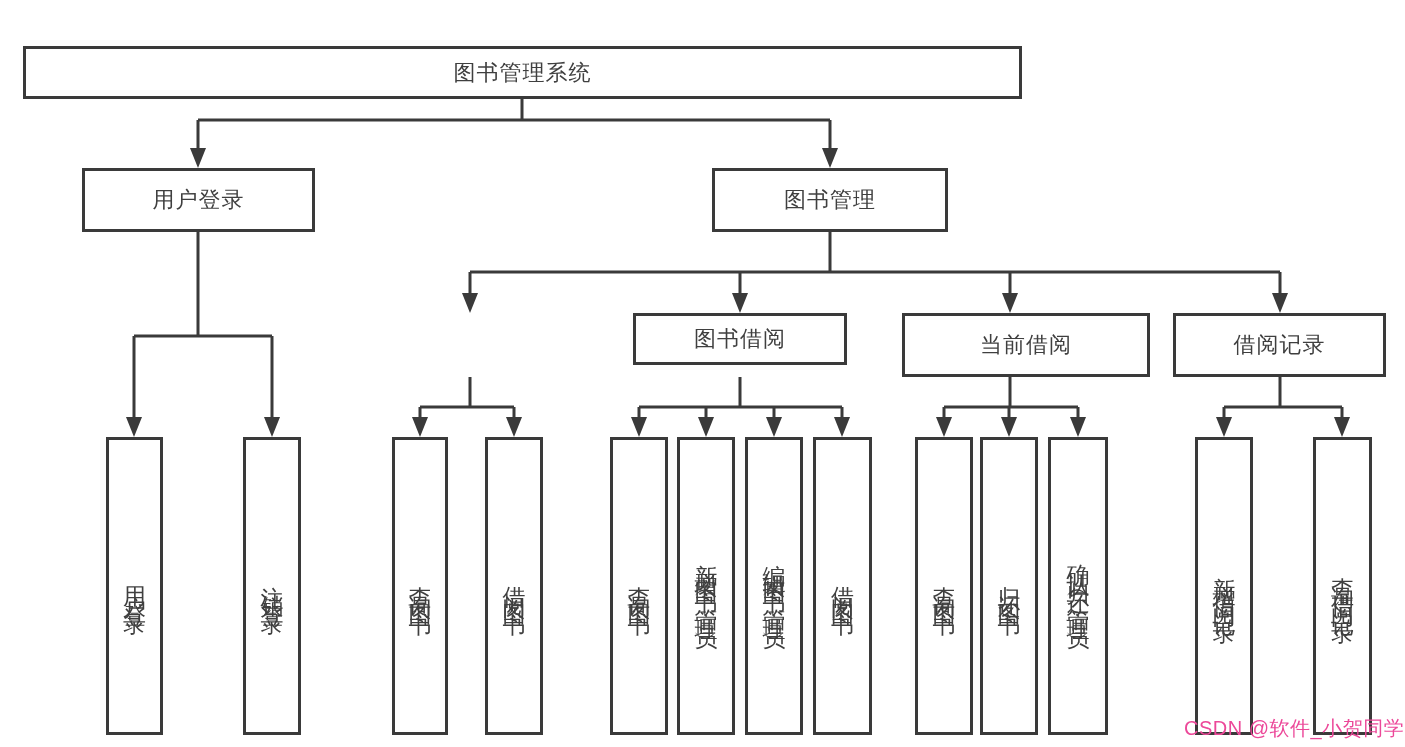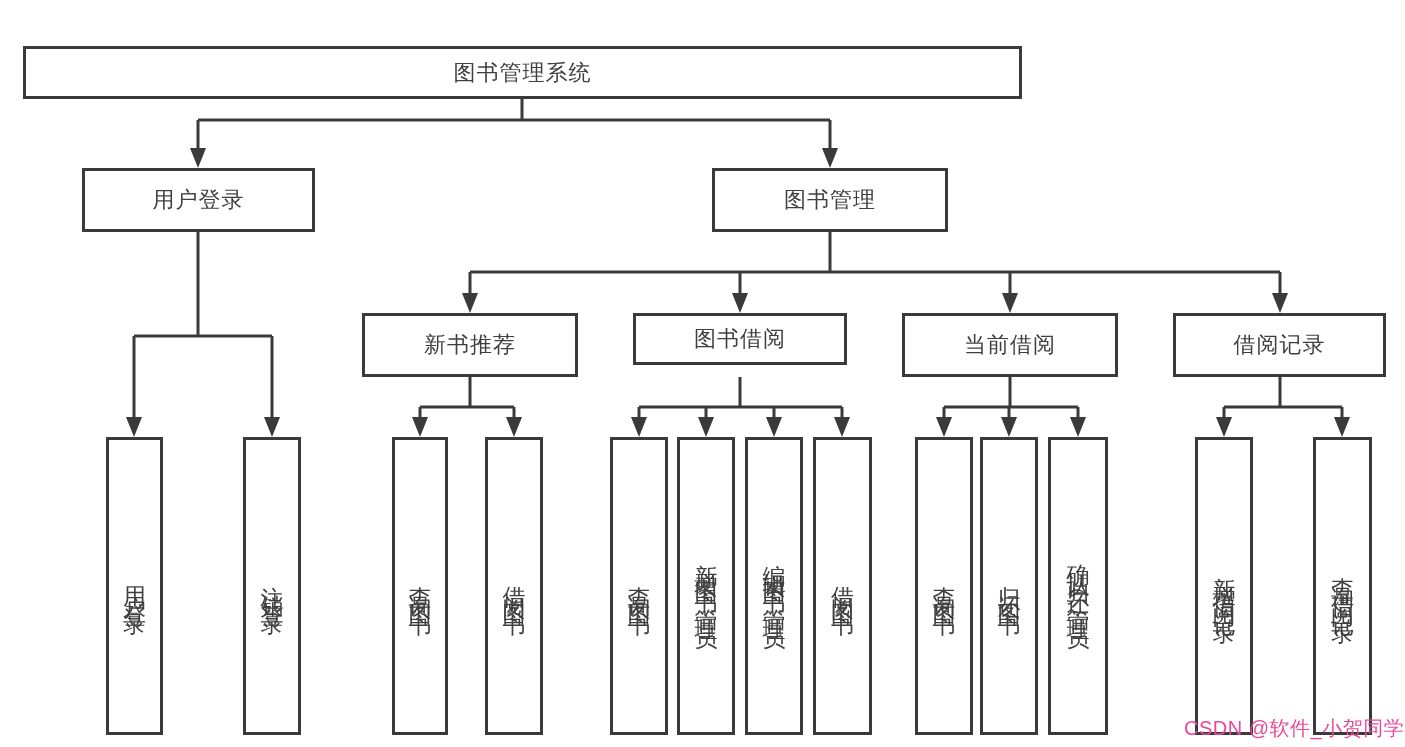--- a/index.html
+++ b/index.html
@@ -84,23 +84,22 @@
       <polygon points="1216,417 1232,417 1224,437"></polygon>
       <polygon points="1334,417 1350,417 1342,437"></polygon>
     </g>
   </svg>
 
   <div class="box" style="left:23px; top:14px; width:999px; height:53px;margin-top:32px;">图书管理系统</div>
 
   <div class="box" style="left:82px; top:168px; width:233px; height:64px;">用户登录</div>
   <div class="box" style="left:712px; top:168px; width:236px; height:64px;font-family:Liberation Mono, monospace;">图书管理</div>
 
-  <div class="box" style="left:362px; top:313px; width:216px; height:64px;">新书推荐</div>
   <div class="box" style="left:633px; top:313px; width:214px; height:52px;">图书借阅</div>
-  <div class="box" style="left:902px; top:313px; width:216px; height:64px;">当前借阅</div>
+  <div class="box" style="left:902px; top:313px; width:248px; height:64px;">当前借阅</div>
   <div class="box" style="left:1173px; top:313px; width:213px; height:64px;">借阅记录</div>
 
   <div class="box vbox" style="left:106px; top:437px; width:57px; height:298px;">
     <span class="vtext">用户登录</span>
   </div>
   <div class="box vbox" style="left:243px; top:437px; width:58px; height:298px;">
     <span class="vtext">注销登录</span>
   </div>
 
   <div class="box vbox" style="left:392px; top:437px; width:56px; height:298px;">

